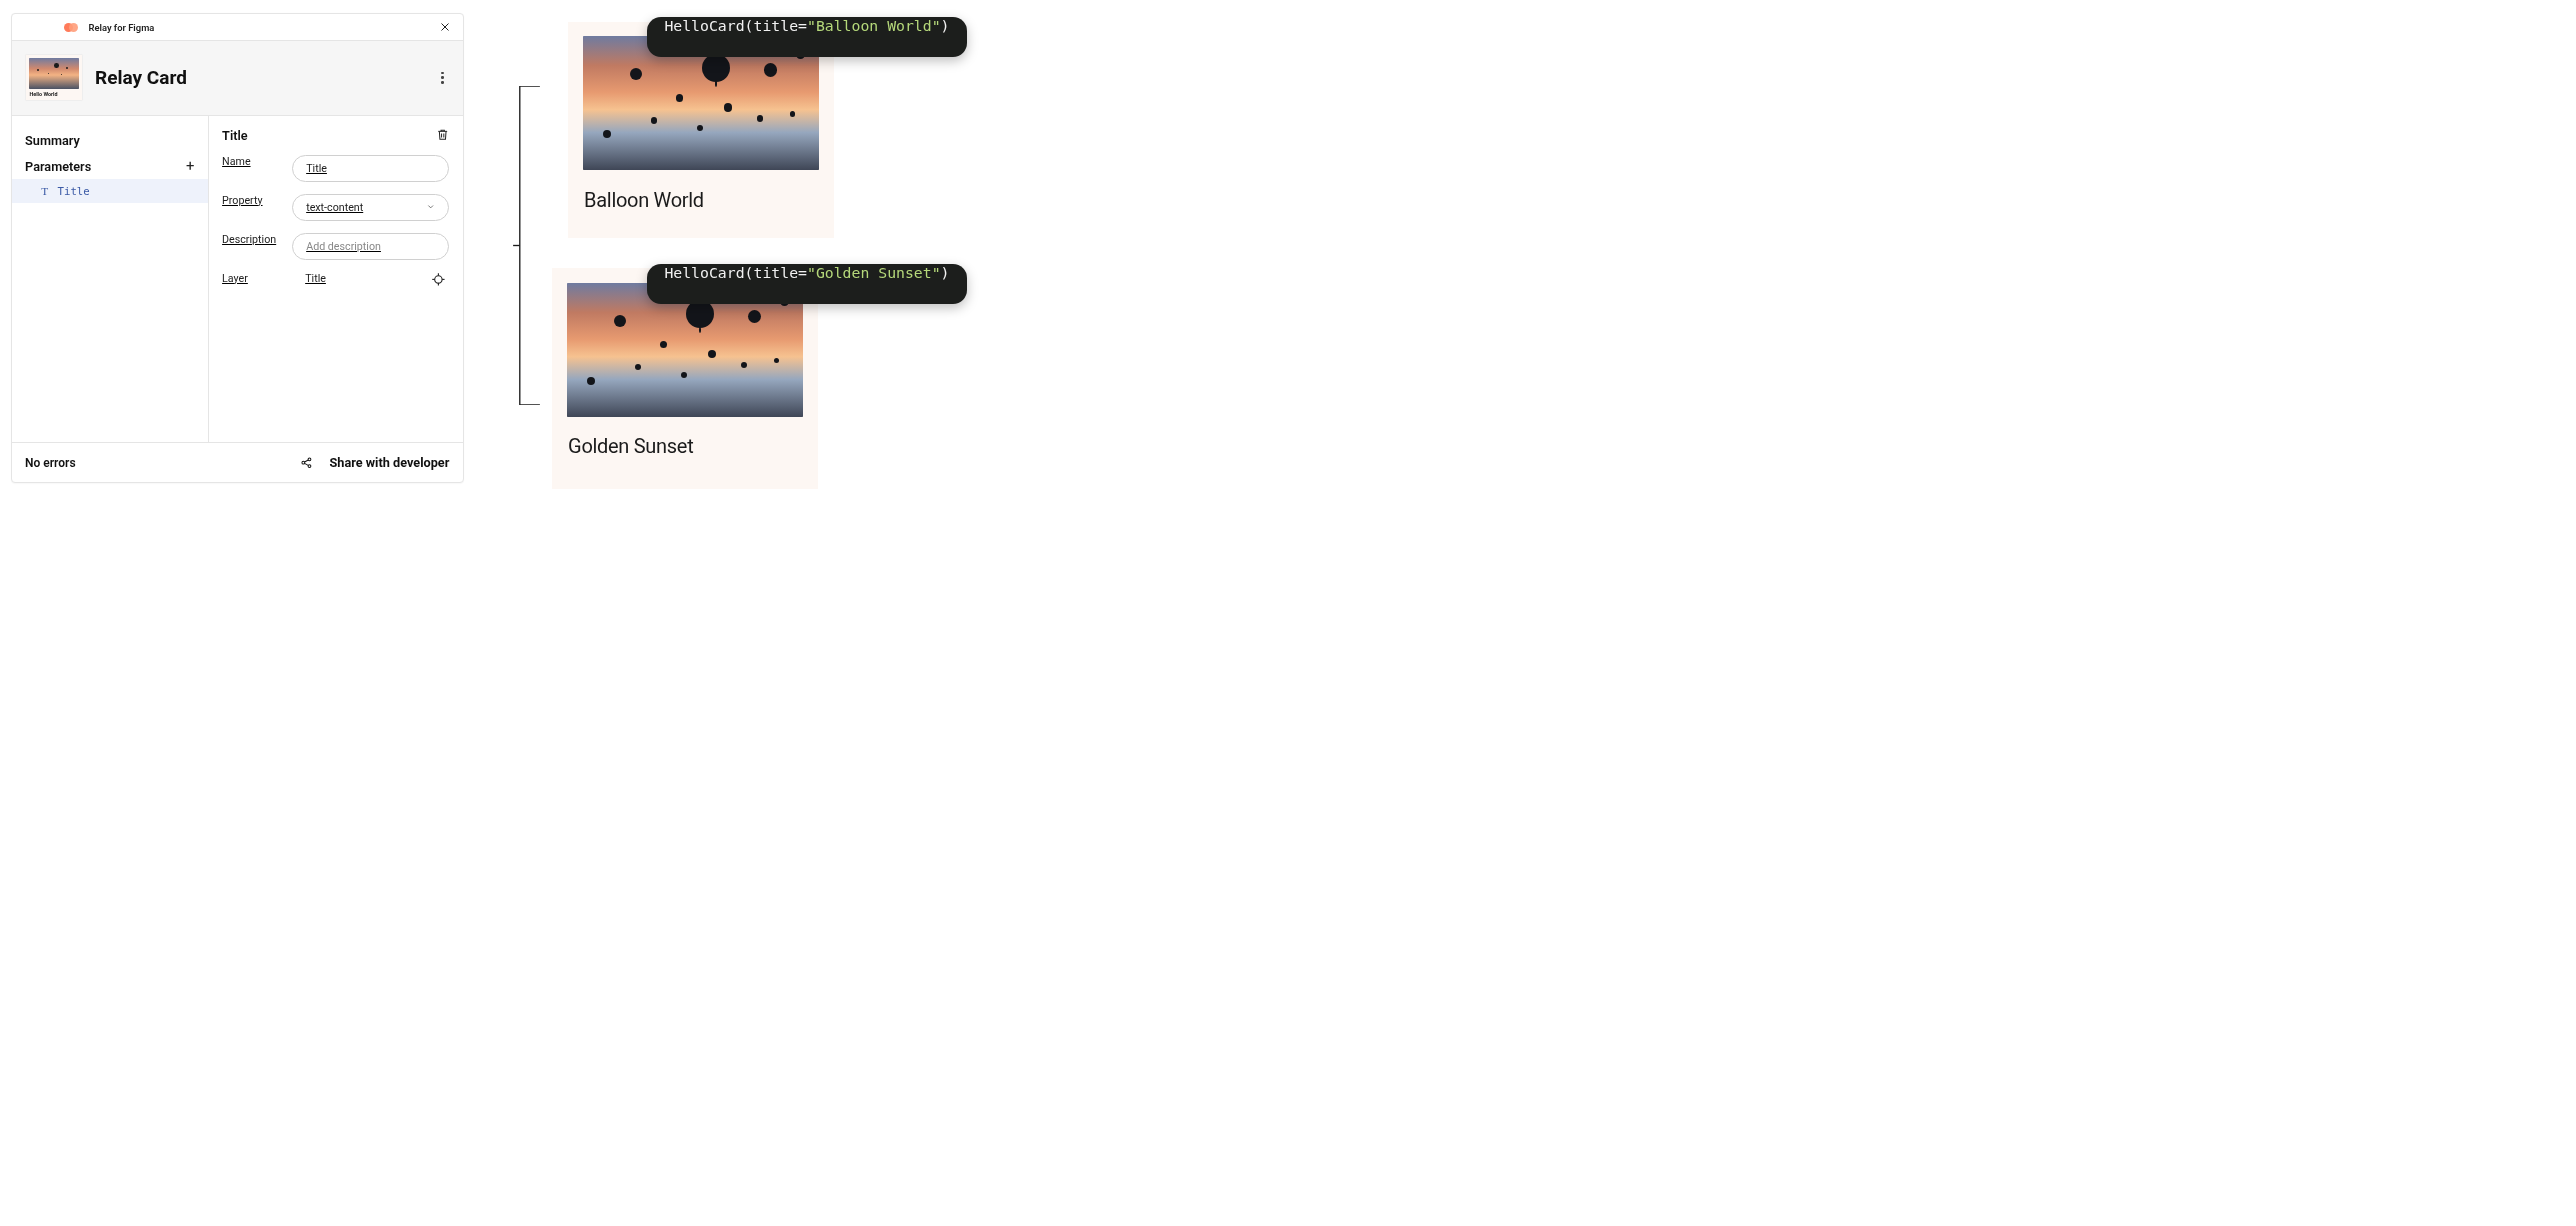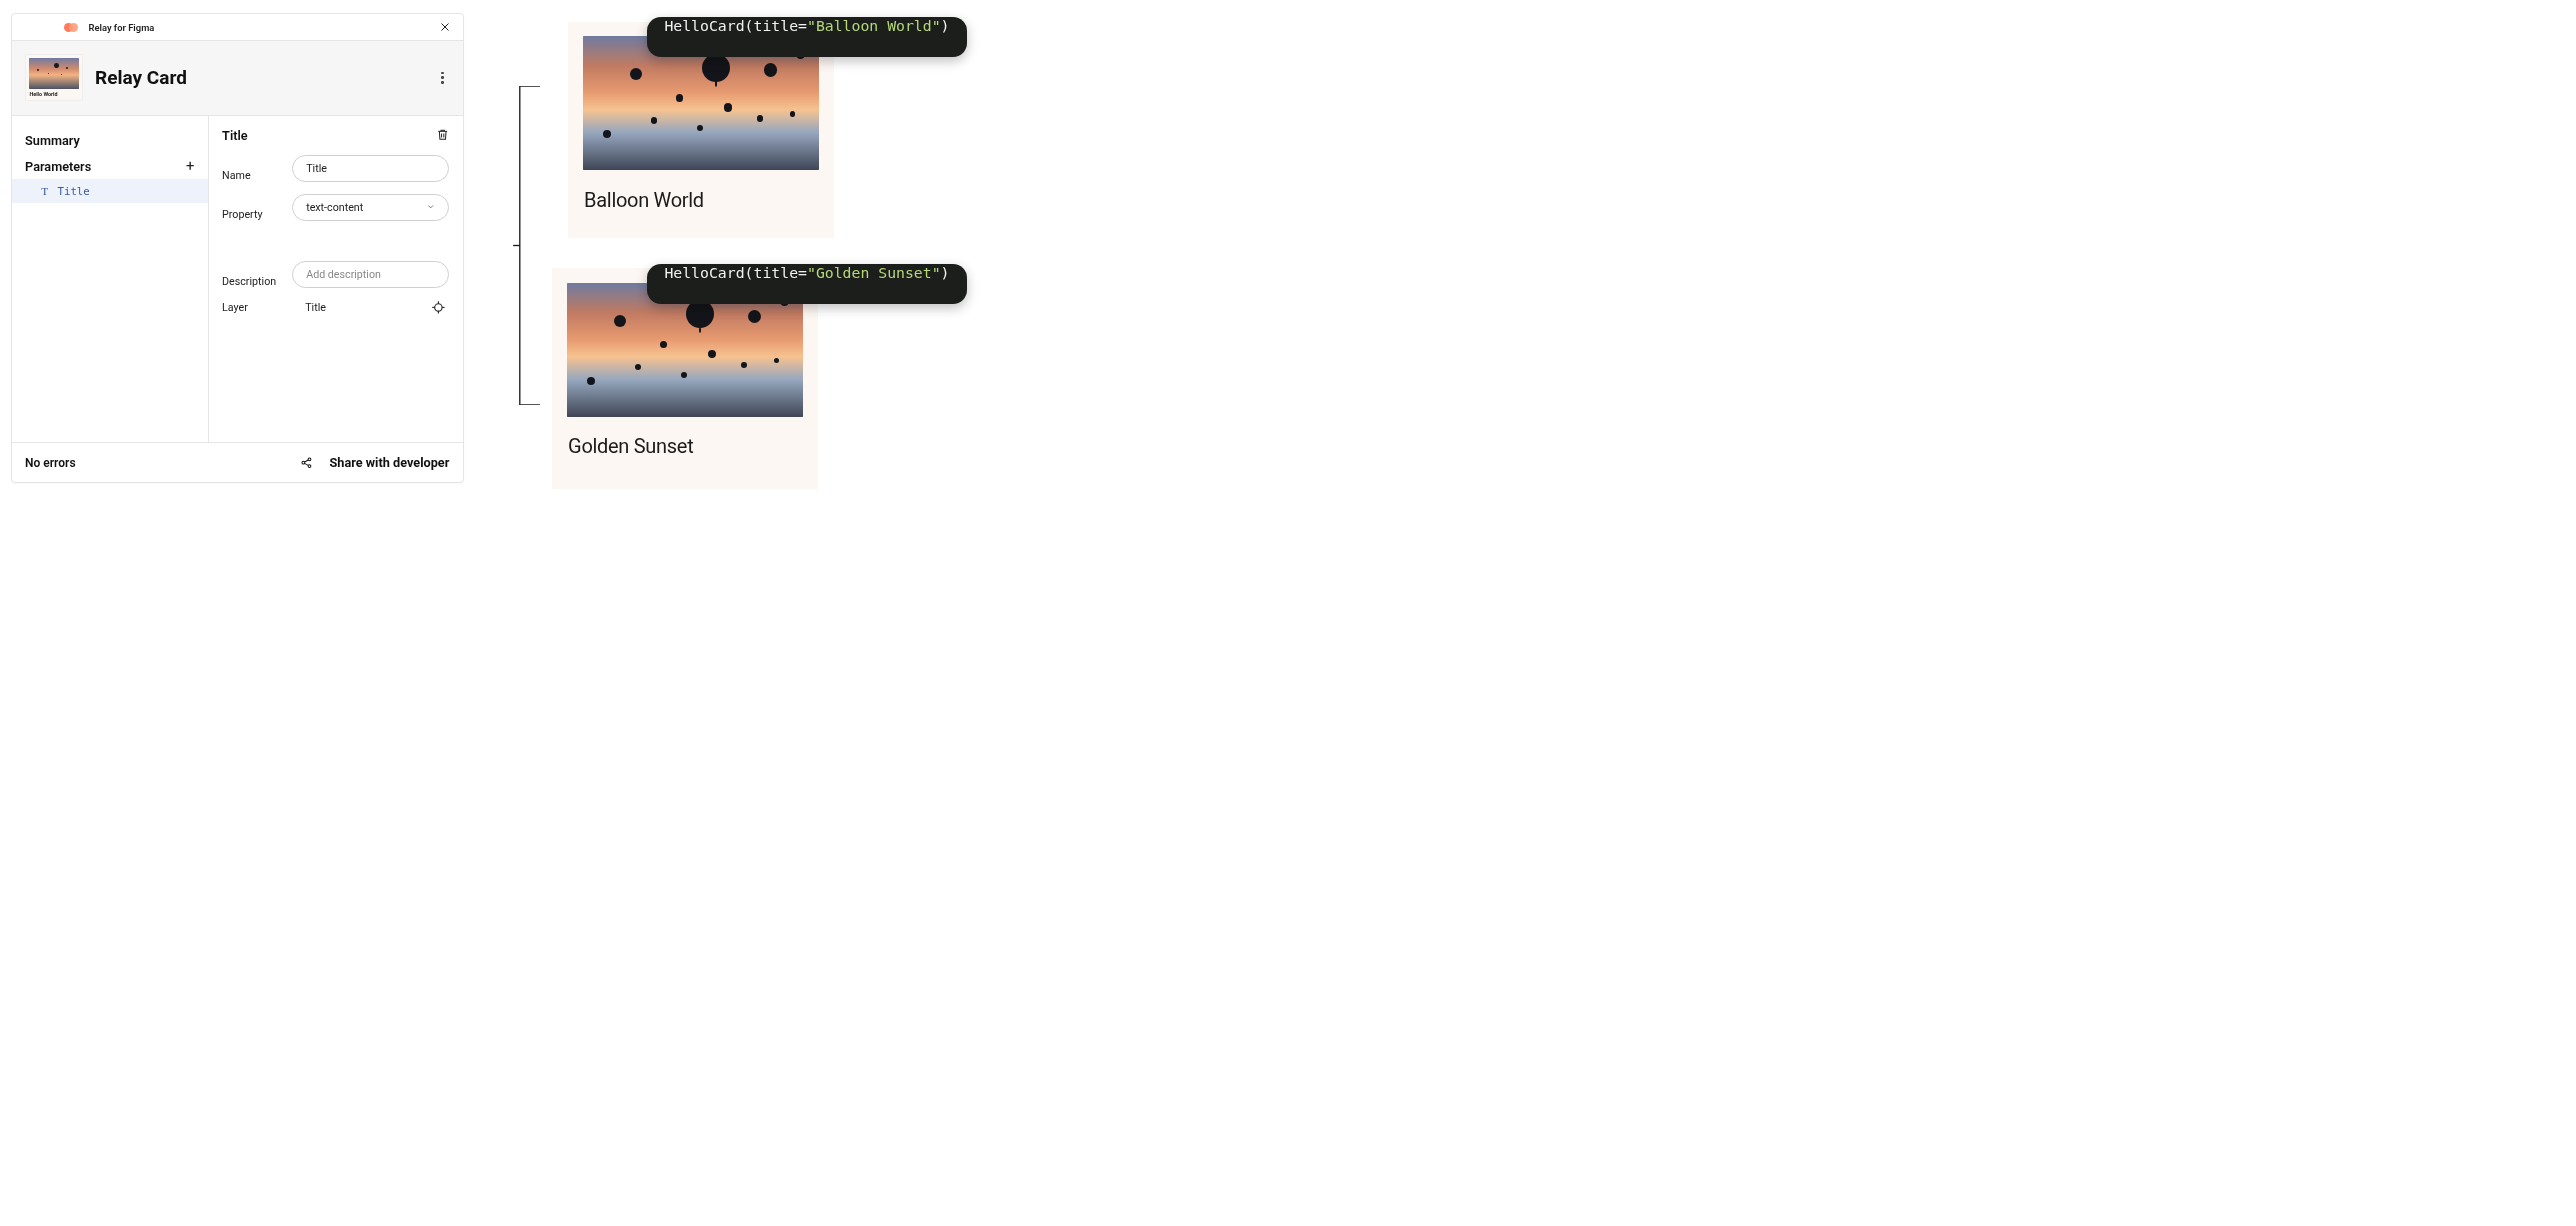--- a/index.html
+++ b/index.html
@@ -178,22 +178,23 @@
     font-weight: 600;
     color: #111;
   }
   .trash {
     width: 13.4px; height: 14.8px;
     color: #222;
     cursor: pointer;
   }
   .field-row {
     display: flex;
-    align-items: flex-end;
+    align-items: flex-start;
     gap: 10.7px;
+    text-decoration: underline;
   }
   .field-label {
     width: 59px;
     font-size: 10.7px;
     color: #222;
     flex-shrink: 0;
   }
   .pill {
     flex: 1;
     border: 0.7px solid #d0d0d0;
@@ -201,21 +202,21 @@
     height: 27px;
     padding: 0 13.4px;
     display: flex;
     align-items: center;
     font-size: 10.7px;
     color: #222;
     background: #fff;
   }
   .pill.select { justify-content: space-between; }
   .pill.select .chev { color: #555; }
-  .pill.placeholder { color: #888; margin-top: 28px; }
+  .pill.placeholder { color: #888; }
   .layer-value {
     flex: 1;
     font-size: 10.7px;
     color: #222;
     padding-left: 13.4px;
   }
   .target-icon {
     width: 14.8px; height: 14.8px;
     color: #222;
     cursor: pointer;

